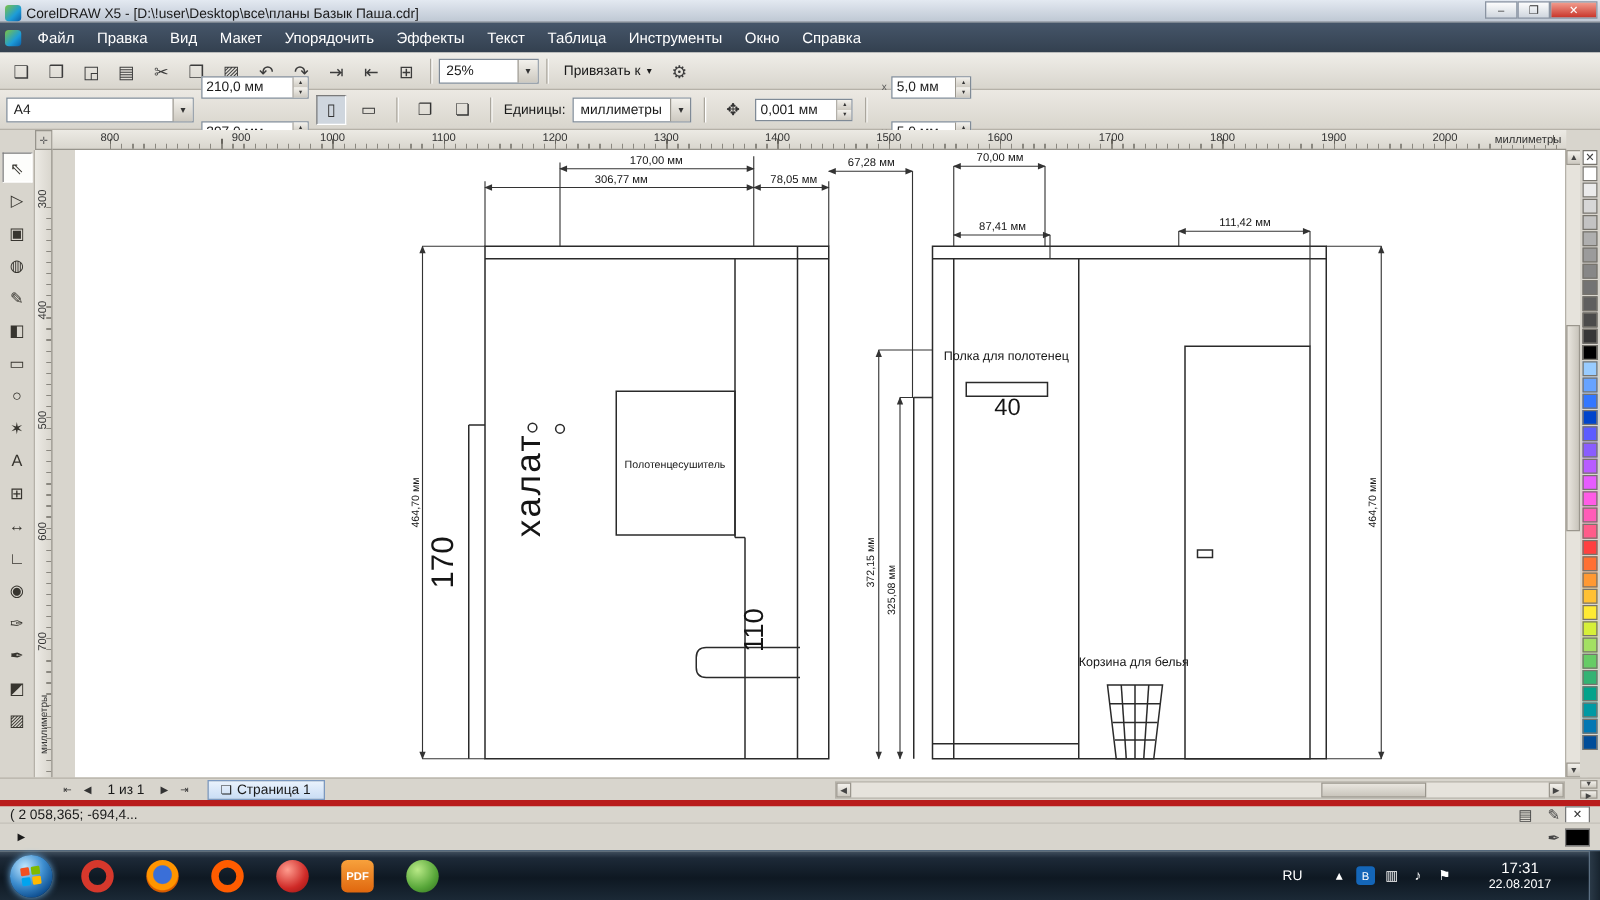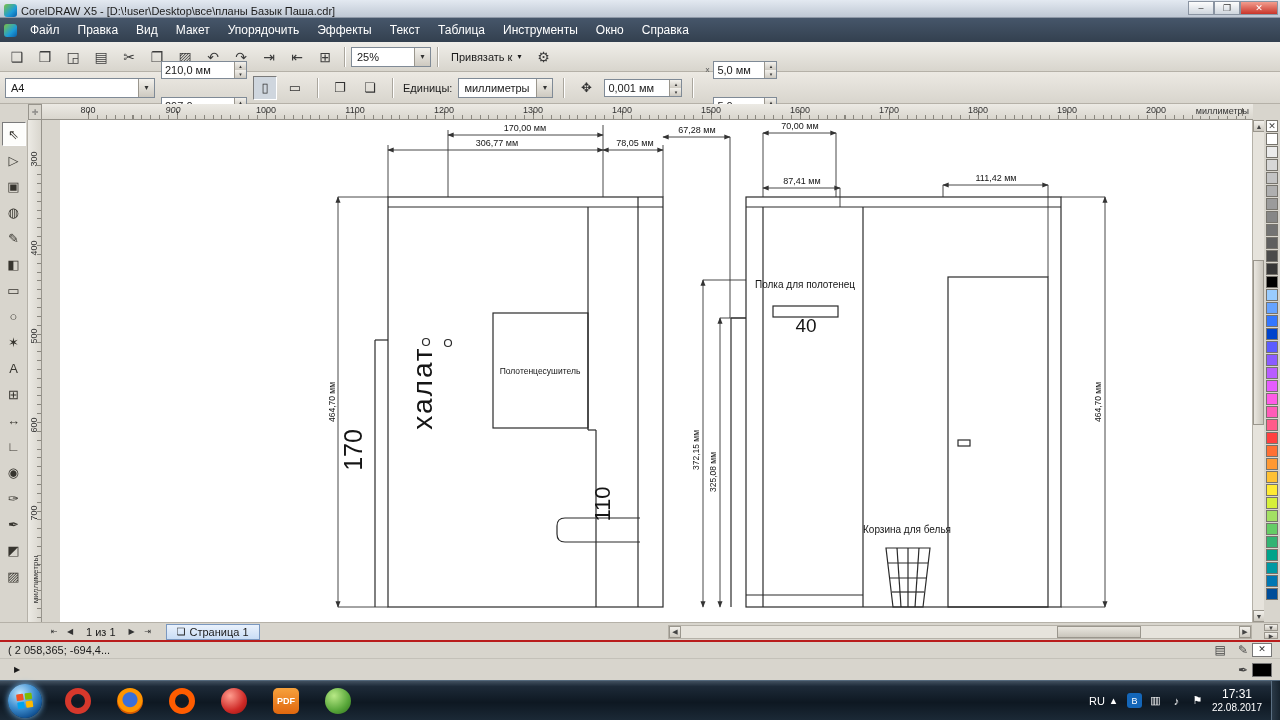--- a/index.html
+++ b/index.html
@@ -84,21 +84,21 @@
   .navbtn{width:16px;height:14px;display:inline-flex;align-items:center;justify-content:center;font-size:8px;color:#333;}
   #pageinfo{padding:0 8px;font-size:11px;}
   #pagetab{display:inline-flex;align-items:center;gap:4px;height:16px;padding:0 10px;margin-left:10px;
     background:linear-gradient(#eaf2fc,#c9ddf5);border:1px solid #7a98c0;box-sizing:border-box;font-size:11px;}
   #hscroll{position:absolute;left:668px;top:2px;width:584px;height:14px;background:#e6e3dc;border:1px solid #b5b1a8;box-sizing:border-box;display:flex;}
   #hscroll .sb-btn{width:12px;height:12px;}
   #hthumb{position:absolute;left:388px;top:0px;width:84px;height:12px;background:linear-gradient(#e9e6df,#c9c5bc);
     border:1px solid #9a968d;box-sizing:border-box;}
   .palctl{position:absolute;top:1px;width:14px;height:7px;font-size:6px;}
   
-  #status1{left:0;top:640px;width:1280px;height:18px;background:#d8d5cd;border-top:2px solid #b91c1c;
+  #status1{left:0;top:640px;width:1280px;height:18px;background:#d8d5cd;border-top:5px solid #b91c1c;
     box-sizing:border-box;display:flex;align-items:center;padding:0 8px;}
   #status2{left:0;top:658px;width:1280px;height:22px;background:#d8d5cd;border-top:1px solid #c4c1b9;
     box-sizing:border-box;display:flex;align-items:center;padding:0 8px;}
   .st-ic{margin-left:12px;font-size:12px;color:#444;}
   .swbox{width:18px;height:12px;border:1px solid #777;background:#fff;margin-left:4px;font-size:9px;line-height:11px;text-align:center;color:#333;}
   .swbox.black{background:#000;}
   .st-right{margin-left:auto;display:flex;align-items:center;}
   
   #taskbar{left:0;top:680px;width:1280px;height:40px;
     background:linear-gradient(180deg,#41505f 0%,#1d2a38 14%,#0e1822 55%,#1b2936 100%);
@@ -109,21 +109,21 @@
   #apps{display:flex;gap:8px;}
   .task-tile{width:44px;height:34px;display:flex;align-items:center;justify-content:center;border-radius:3px;}
   .app-ic{width:26px;height:26px;border-radius:50%;display:flex;align-items:center;justify-content:center;
     font-weight:bold;color:#fff;font-size:9px;box-sizing:border-box;}
   .ring-red{border:6px solid #d6382c;color:transparent;}
   .firefox{background:radial-gradient(circle at 50% 45%,#3a6fd8 0 7px,#ff9500 8px 12px,#d85b00 13px);}
   .ring-orange{border:6px solid #ff5c00;color:transparent;}
   .disc-red{background:radial-gradient(circle at 35% 30%,#ff9c8e,#cf2a27 60%,#8f120f);}
   .tile-orange{border-radius:5px;background:linear-gradient(#f7a13c,#e0670e);}
   .disc-green{background:radial-gradient(circle at 35% 30%,#b8e986,#57a639 60%,#2f6b1d);}
-  #tray{margin-left:auto;display:flex;align-items:center;gap:1px;}
+  #tray{margin-left:auto;display:flex;align-items:center;gap:22px;}
   #lang{font-size:11px;}
   .tray-ic{font-size:11px;display:inline-flex;width:15px;height:15px;align-items:center;justify-content:center;}
   .tray-ic.bt{background:#1466b8;border-radius:3px;font-size:9px;}
   #clock{text-align:center;line-height:13px;margin:0 8px 0 6px;}
   #clock .t{font-size:12px;}
   #clock .d{font-size:10px;}
   #showdesk{width:9px;height:40px;background:linear-gradient(90deg,#2a3947,#18242f);border-left:1px solid #5b6f82;box-sizing:border-box;}
 </style>
 </head>
 <body>
@@ -246,21 +246,21 @@
           </span>
       </span>
     </span>
   </span>
 </div>
 
 <div class="abs" id="rulercorner">✛</div>
 <div class="abs" id="hruler">
   <span class="unit">миллиметры</span>
 <span class="htick" style="left: 31px;">800</span>
-    <span class="htick" style="left: 116px; font-style: italic;">900</span>
+    <span class="htick" style="left: 136px;">900</span>
     <span class="htick" style="left: 209px;">1000</span>
     <span class="htick" style="left: 298px;">1100</span>
     <span class="htick" style="left: 387px; text-align: center;">1200</span>
     <span class="htick" style="left: 476px;">1300</span>
     <span class="htick" style="left: 565px;">1400</span>
     <span class="htick" style="left: 654px;">1500</span>
     <span class="htick" style="left: 743px;">1600</span>
     <span class="htick" style="left: 832px;">1700</span>
     <span class="htick" style="left: 921px;">1800</span>
     <span class="htick" style="left: 1010px;">1900</span>

